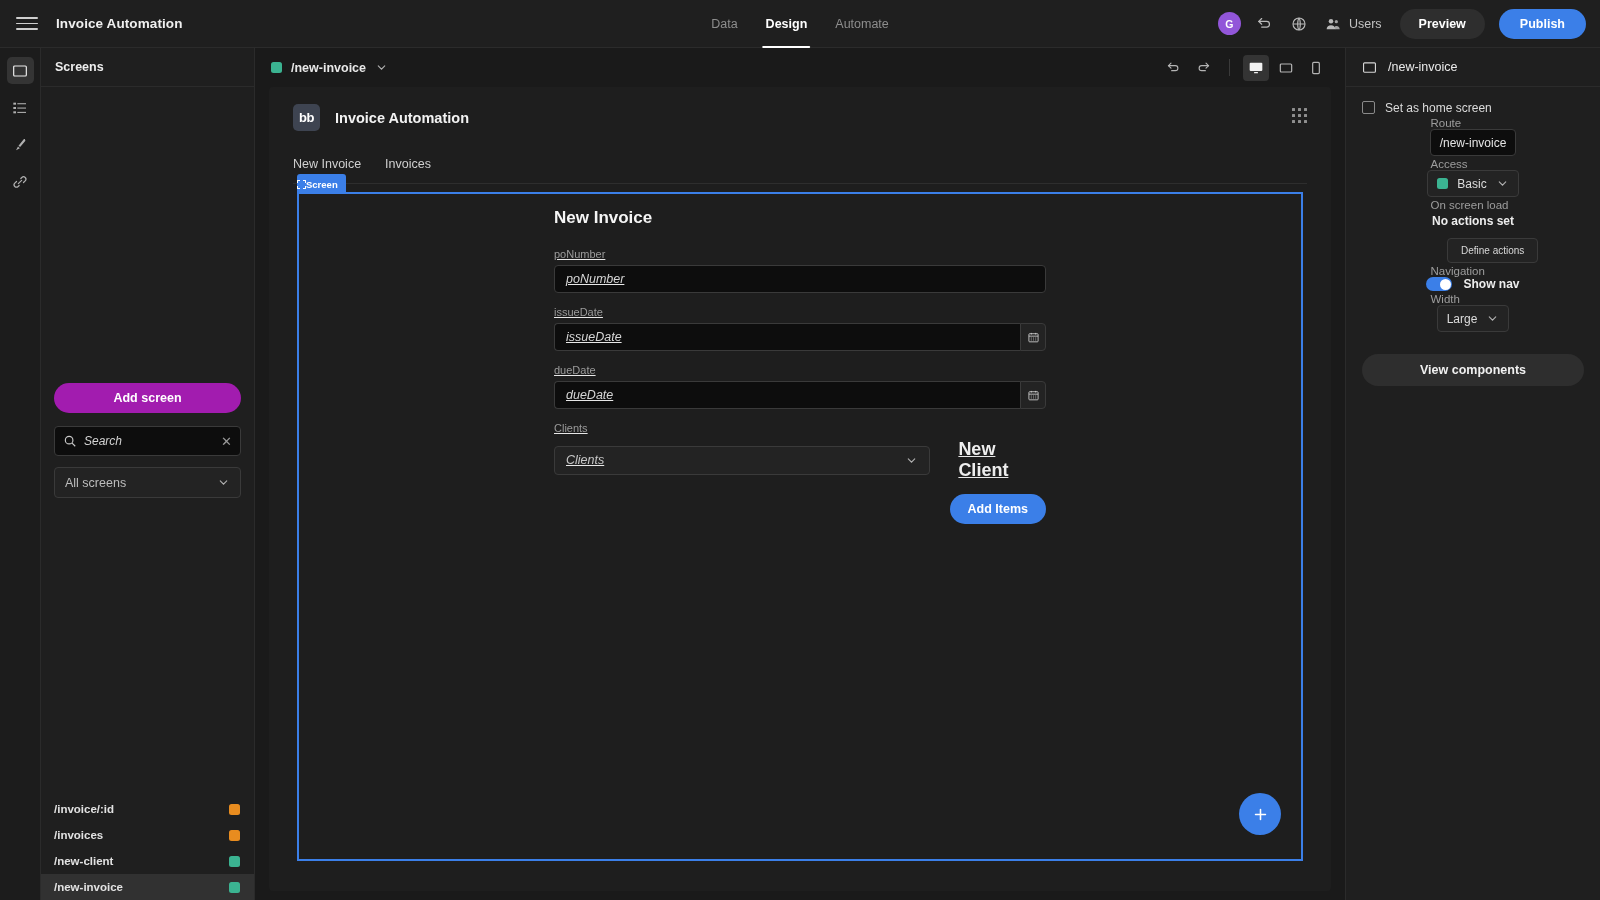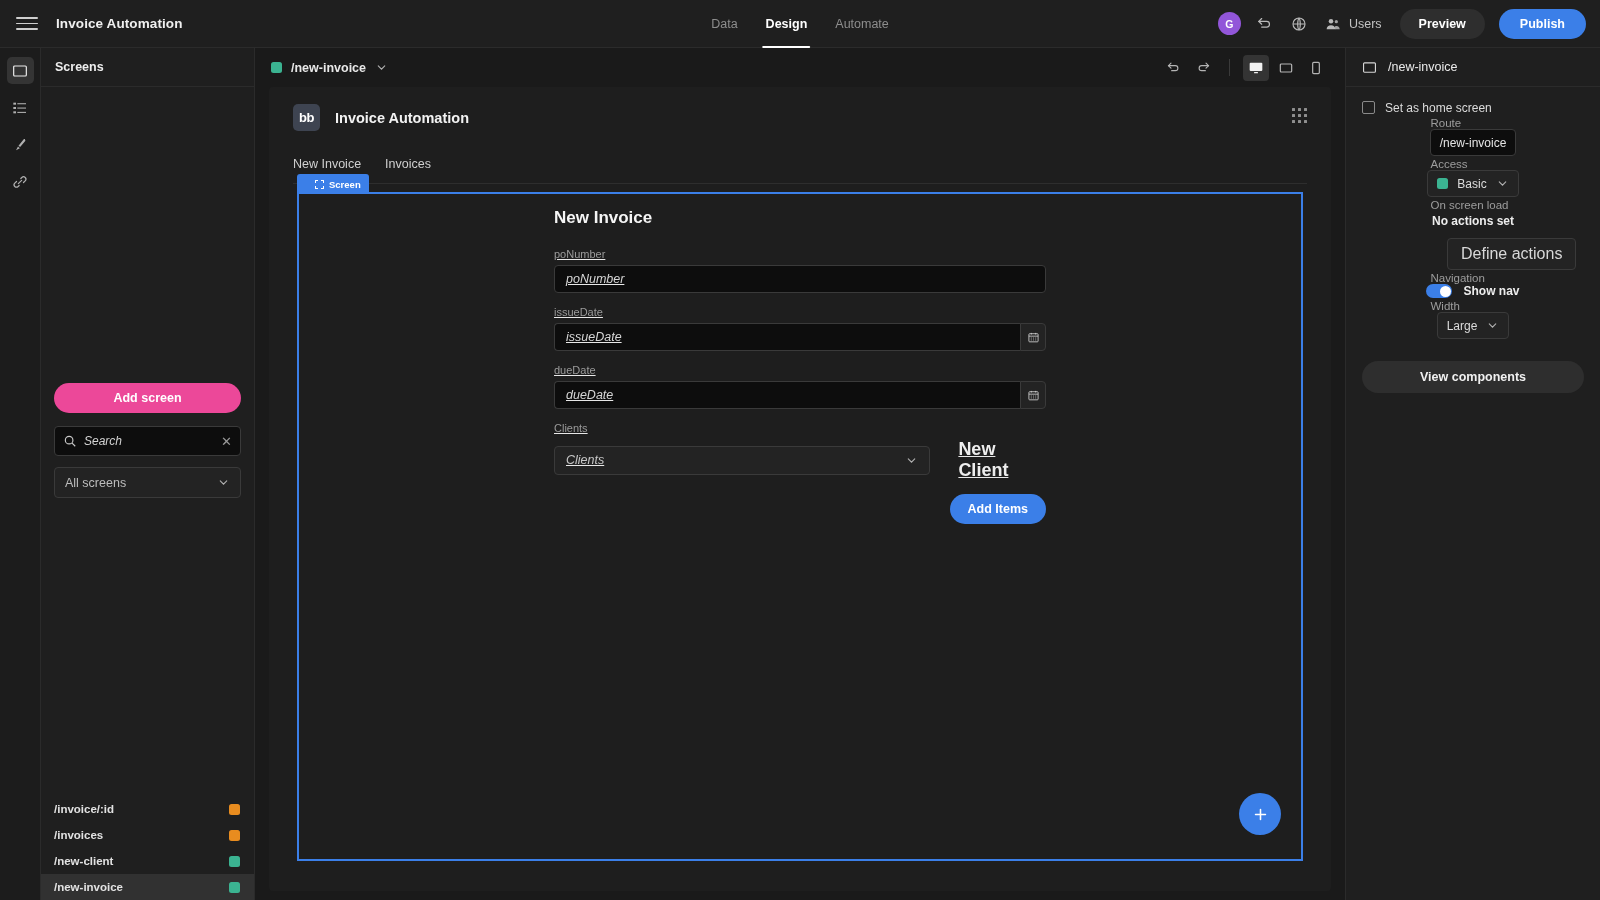--- a/index.html
+++ b/index.html
@@ -78,21 +78,21 @@
     width: 214px; background: #1f1f1f; border-right: 1px solid #2b2b2b;
     display: flex; flex-direction: column; justify-content: space-between;
   }
   .panel-head {
     height: 39px; min-height: 39px; display: flex; align-items: center;
     padding: 0 14px; border-bottom: 1px solid #2b2b2b;
   }
   .panel-head-title { font-size: 12.5px; font-weight: bold; color: #ededed; }
   .panel-inner { padding: 12px 13px 0 13px; }
   .add-screen {
-    width: 100%; background: #ec4899; color: #fff; border: none;
+    width: 100%; background: #a21caf; color: #fff; border: none;
     border-radius: 16px; padding: 8px 0; font-size: 12.5px; font-weight: bold; cursor: pointer;
   }
   .search-box {
     margin-top: 13px; height: 30px; background: #0d0d0d;
     border: 1px solid #3a3a3a; border-radius: 4px;
     display: flex; align-items: center; padding: 0 8px; gap: 7px;
   }
   .search-box .sicon { color: #c9c9c9; display: flex; }
   .search-ph { flex: 1; font-size: 12px; font-style: italic; color: #d4d4d4; }
   .search-clear { color: #9a9a9a; font-size: 13px; cursor: pointer; line-height: 1; }
@@ -145,21 +145,21 @@
   .dev-nav { display: flex; gap: 24px; margin-top: 26px; padding-bottom: 12px; border-bottom: 1px solid #2e2e2e; }
   .dev-nav a { font-size: 12.5px; color: #d0d0d0; cursor: pointer; text-decoration: none; }
 
   .screen-frame {
     flex: 1; margin: 8px 28px 30px 28px; border: 2px solid #3b7fe8;
     position: relative; min-height: 0;
   }
   .screen-badge {
     position: absolute; top: -20px; left: -2px; height: 20px;
     background: #3b7fe8; color: #fff; font-size: 9.5px; font-weight: bold;
-    display: flex; align-items: center; gap: 5px; padding: 0 8px 0 18px;
+    display: flex; align-items: center; padding: 0 8px 0 0;
     border-radius: 3px 3px 0 0;
   }
   .badge-sq { width: 9px; height: 9px; border: 1.2px dashed #ffffff; border-radius: 1px; }
 
   .form-wrap { padding-top: 14px; }
   .form-title {
     font-size: 17px; font-weight: bold; color: #f5f5f5;
     width: 492px; margin: 0 auto; padding-left: 0;
   }
   .form-fields { width: 492px; margin: 20px auto 0 auto; }
@@ -229,21 +229,21 @@
     height: 27px; background: #232323; border: 1px solid #3a3a3a; border-radius: 4px;
     display: flex; align-items: center; padding: 0 9px; cursor: pointer;
     font-size: 12px; color: #dcdcdc; gap: 9px;
   }
   .pselect .dot { width: 11px; height: 11px; border-radius: 2.5px; }
   .pselect .chev { margin-left: auto; }
   .prop-static { font-size: 12px; font-weight: bold; color: #ededed; }
   .define-btn {
     margin-top: 9px; margin-left: 85px;
     background: #232323; border: 1px solid #3a3a3a; border-radius: 4px;
-    color: #d8d8d8; font-size: 16px; padding: 6px 13px; cursor: pointer;
+    color: #d8d8d8; font-size: 10px; padding: 6px 13px; cursor: pointer;
   }
   .toggle-row { display: flex; align-items: center; gap: 11px; }
   .toggle {
     width: 26px; height: 14px; border-radius: 7px; background: #3b7fe8;
     position: relative; cursor: pointer; flex: none;
   }
   .toggle::after {
     content: ""; position: absolute; right: 1.5px; top: 1.5px;
     width: 11px; height: 11px; border-radius: 50%; background: #fff;
   }

